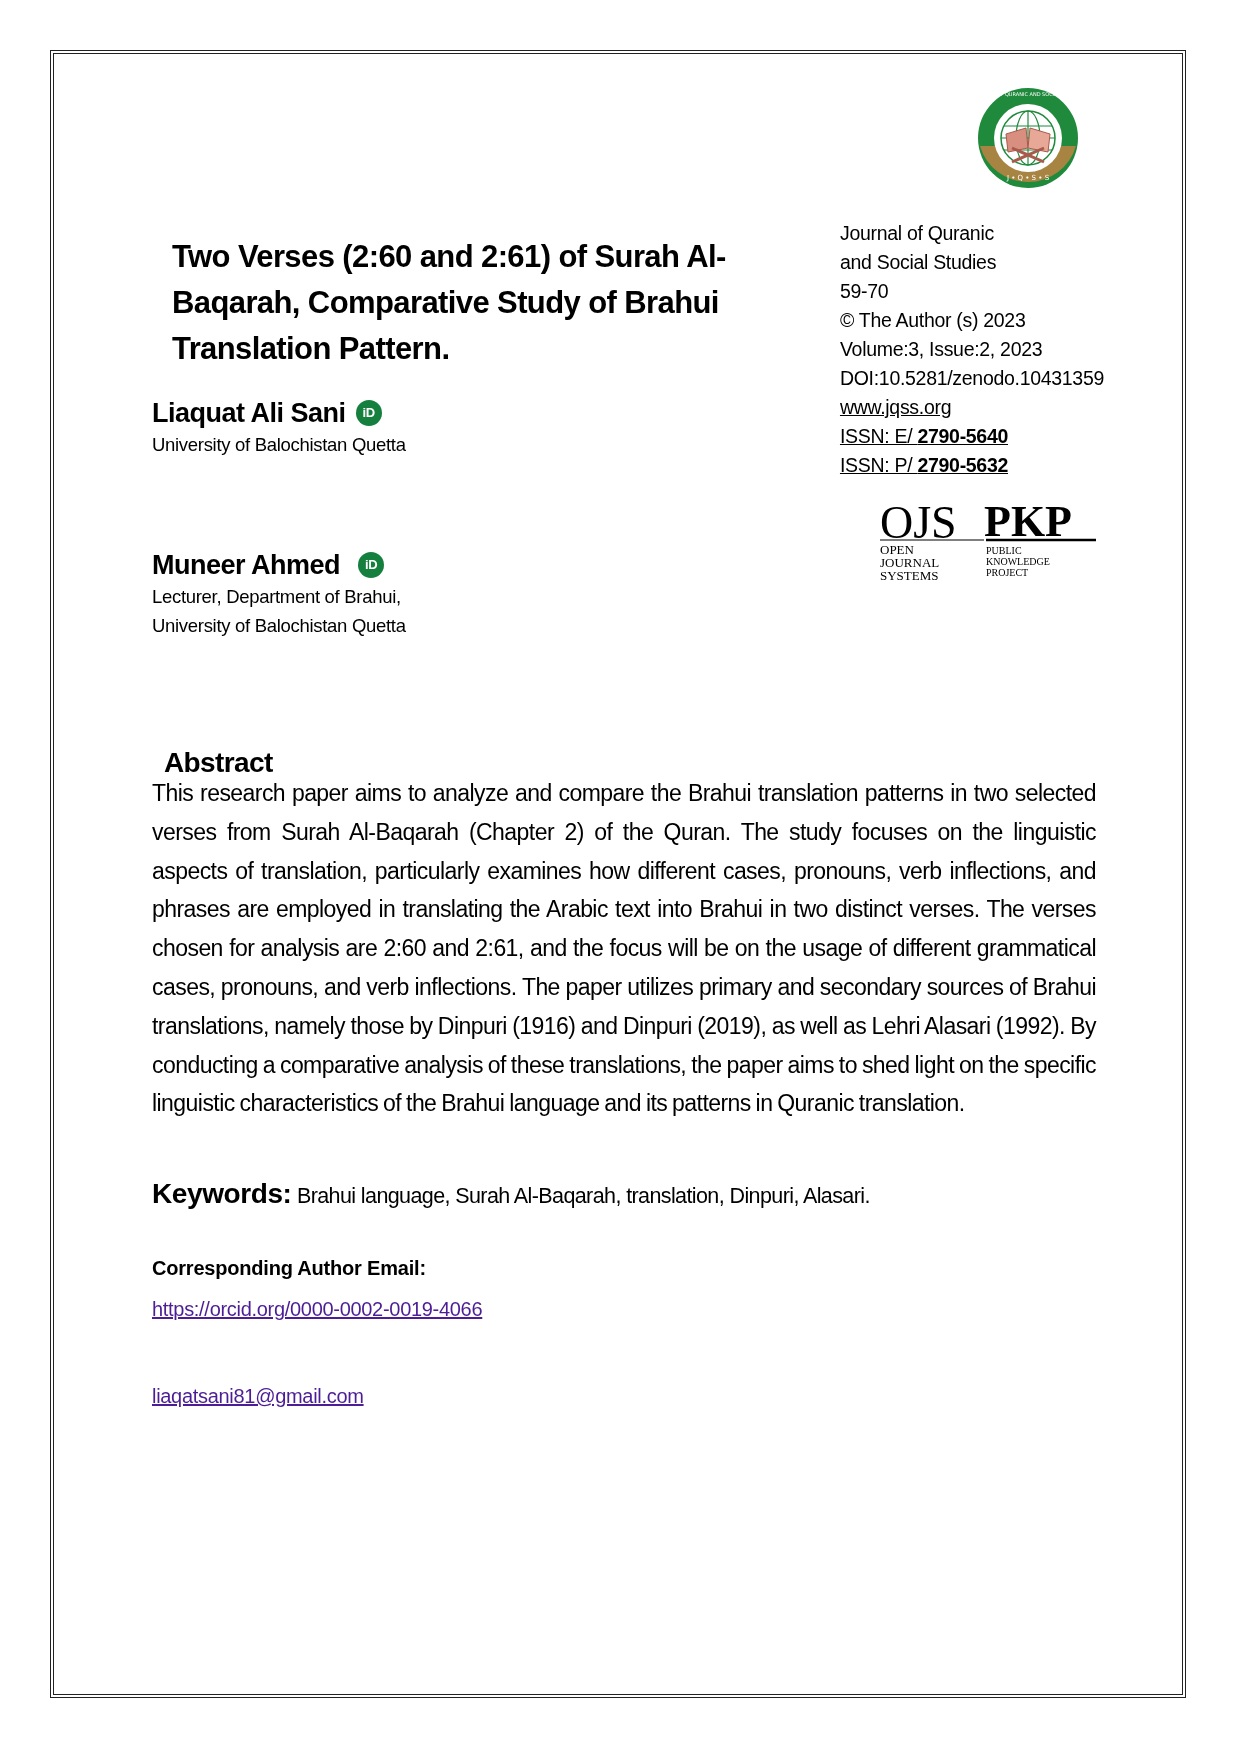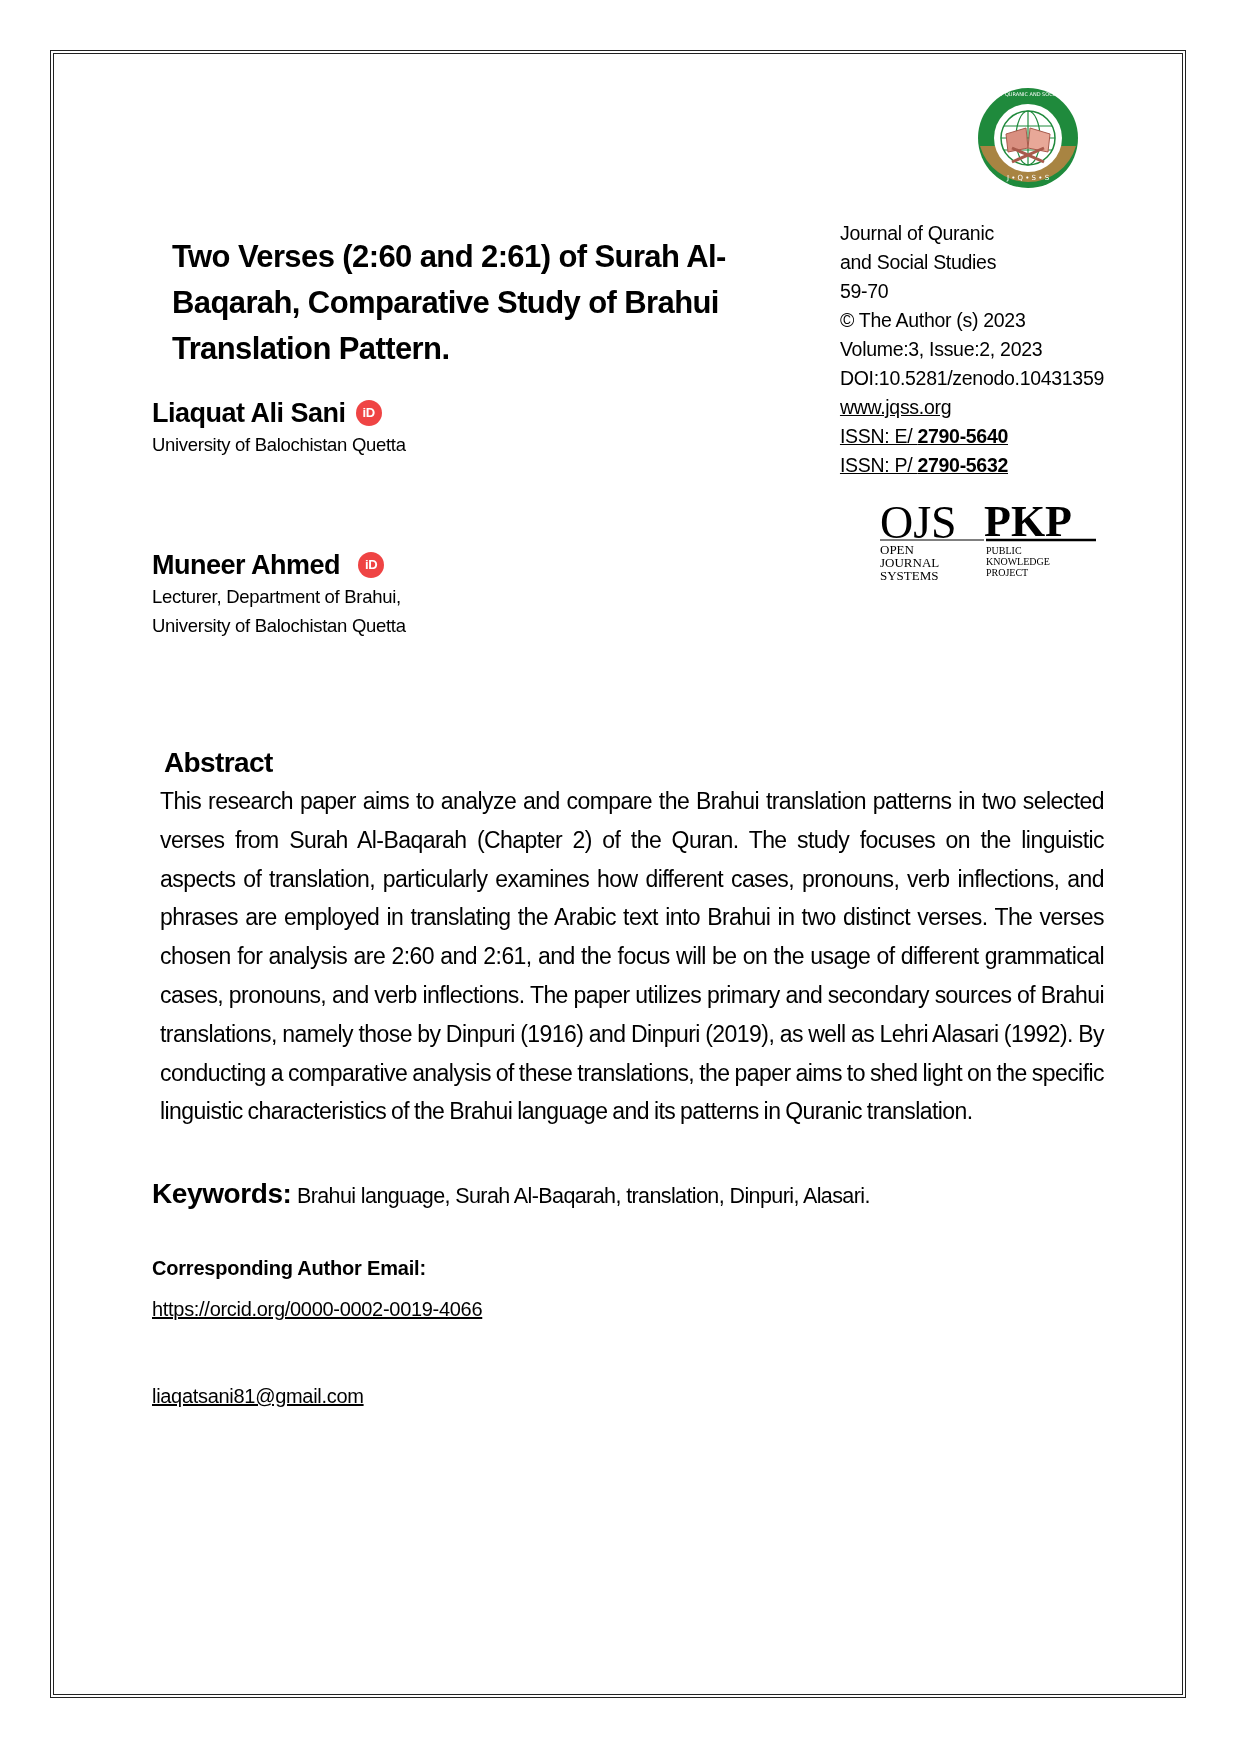--- a/index.html
+++ b/index.html
@@ -11,29 +11,29 @@
   .title { position: absolute; left: 154px; top: 216px; width: 660px; margin: 18px;
            font-size: 31px; font-weight: bold; line-height: 46px; letter-spacing: -0.6px; }
   .journal-meta { position: absolute; right: 137px; top: 219px; text-align: left;
                   font-size: 19.5px; line-height: 29px; letter-spacing: -0.3px; }
   .journal-meta .u { text-decoration: underline; }
   .journal-meta b { font-weight: bold; }
   .ojs-pkp { position: absolute; left: 880px; top: 494px; width: 220px; height: 96px; }
   .author { position: absolute; left: 152px; }
   .author .name { font-size: 27px; font-weight: bold; letter-spacing: -0.5px; line-height: 34px; display: flex; align-items: center; }
   .author .aff { font-size: 18.5px; line-height: 29px; letter-spacing: -0.3px; }
-  .orcid { display: inline-block; width: 26px; height: 26px; border-radius: 50%; background: #ef4444;
+  .orcid { display: inline-block; width: 26px; height: 26px; border-radius: 50%; background: #15803d;
            color: #fff; font-size: 13px; font-weight: bold; text-align: center; line-height: 26px; margin-left: 10px; }
   .abstract-head { position: absolute; left: 152px; top: 735px; font-size: 28px; font-weight: bold; letter-spacing: -0.6px; margin: 12px; }
-  .abstract-body { position: absolute; left: 152px; top: 774px; width: 944px; margin: 8px;
+  .abstract-body { position: absolute; left: 152px; top: 774px; width: 944px; margin: 0;
                    font-size: 23px; line-height: 38.8px; text-align: justify; letter-spacing: -0.55px; word-spacing: -1px; }
   .keywords { position: absolute; left: 152px; top: 1178px; font-size: 21.5px; letter-spacing: -0.6px; }
   .keywords .label { font-size: 28px; font-weight: bold; letter-spacing: -0.4px; }
   .corr { position: absolute; left: 152px; top: 1257px; font-size: 20px; font-weight: bold; letter-spacing: -0.2px; }
-  .link { position: absolute; left: 152px; font-size: 20px; color: #000000; text-decoration: underline; letter-spacing: -0.3px; }
+  .link { position: absolute; left: 152px; font-size: 20px; color: #4c1d95; text-decoration: underline; letter-spacing: -0.3px; }
 </style>
 </head>
 <body>
 
 <div class="page-border"></div>
 
 <svg class="logo" viewBox="0 0 120 104">
   <circle cx="60" cy="52" r="50" fill="#1f8a3c"></circle>
   <path d="M14 62 A50 50 0 0 0 106 62 L106 62 A50 50 0 0 1 14 62 Z" fill="#a88442"></path>
   <path d="M12 60 A50 50 0 0 0 108 60 L92 60 A34 34 0 0 1 28 60 Z" fill="#a88442"></path>

